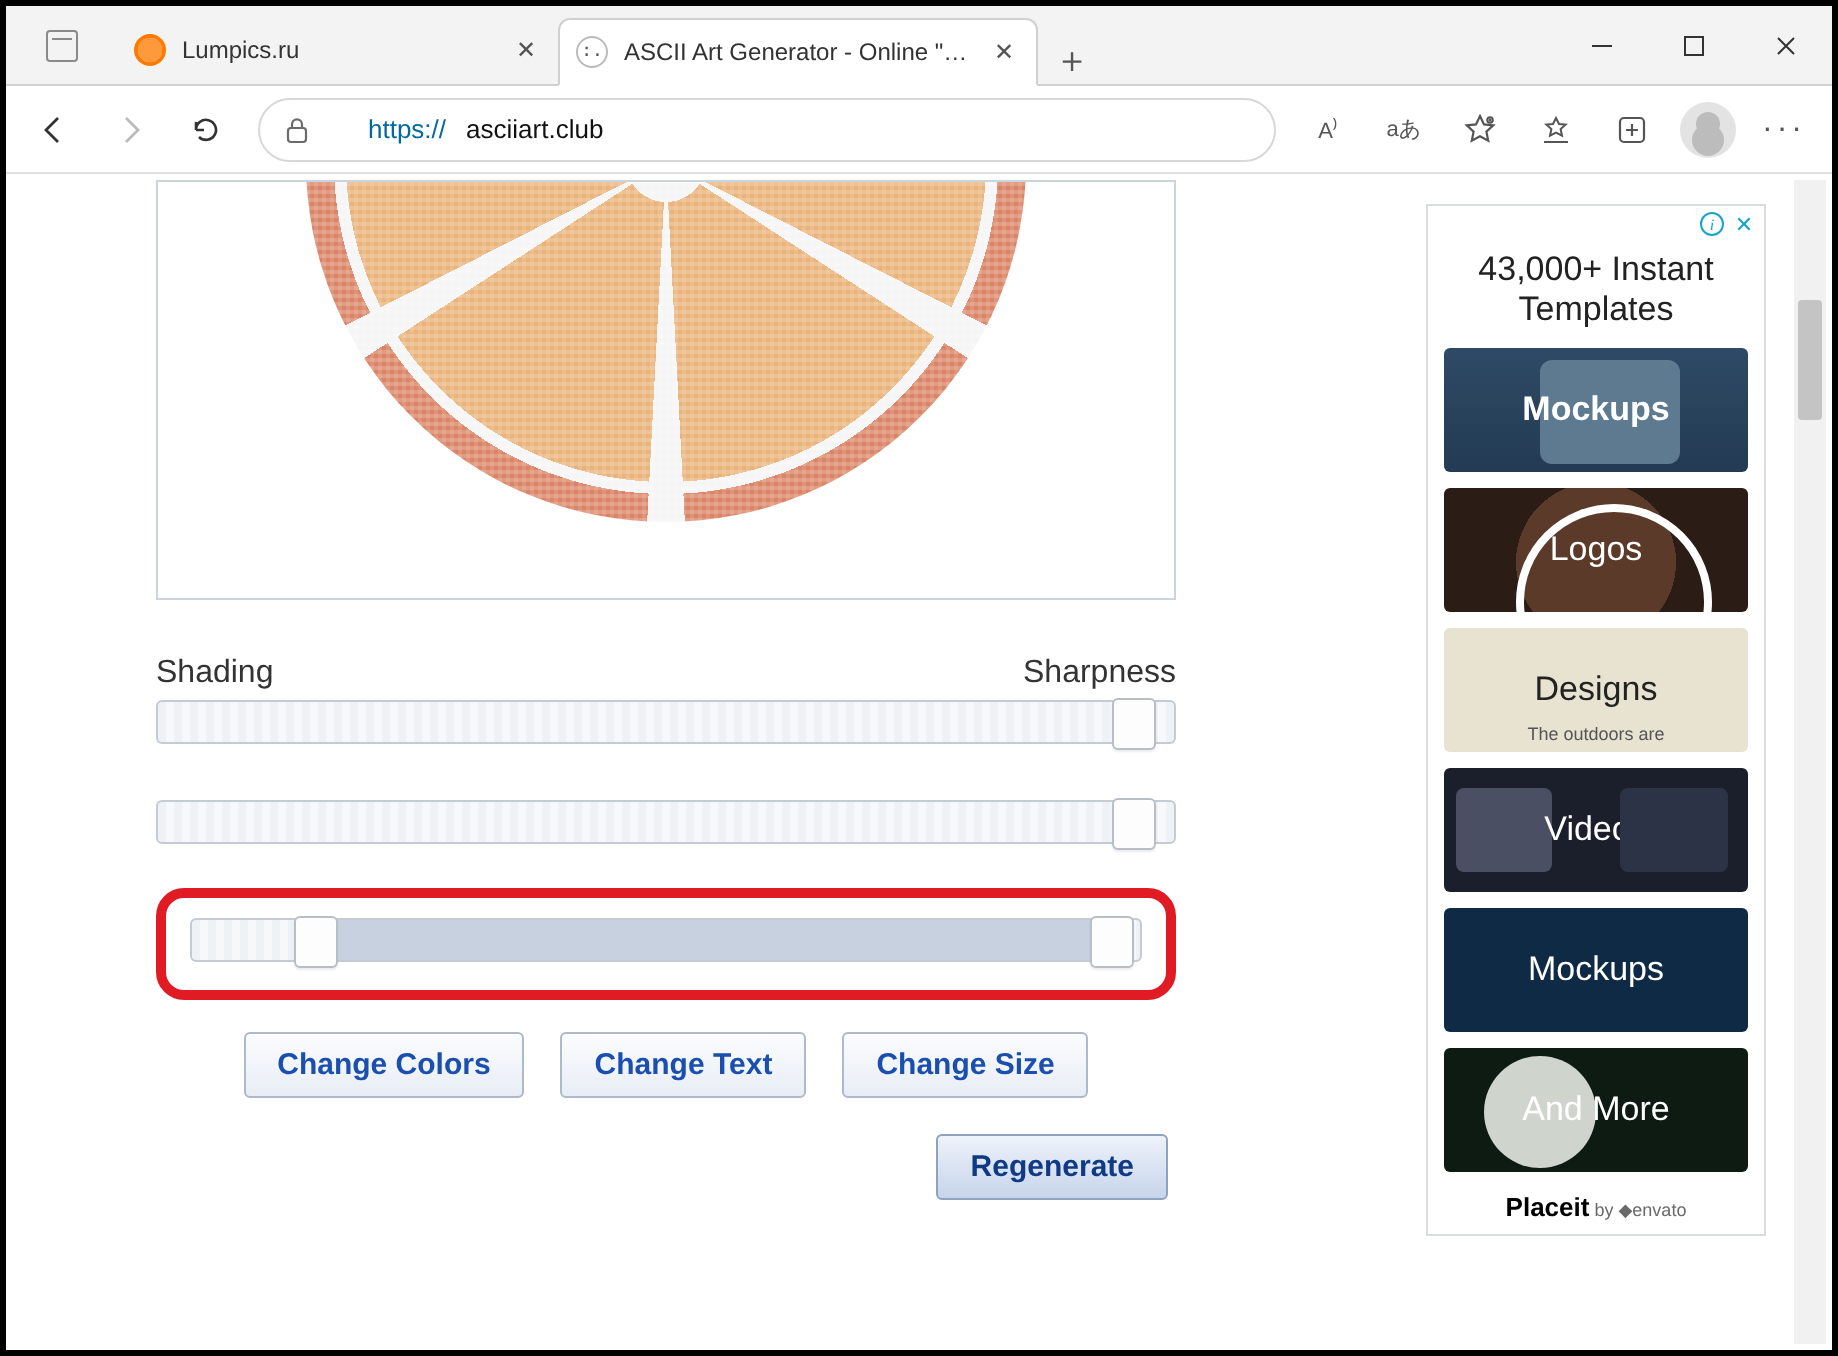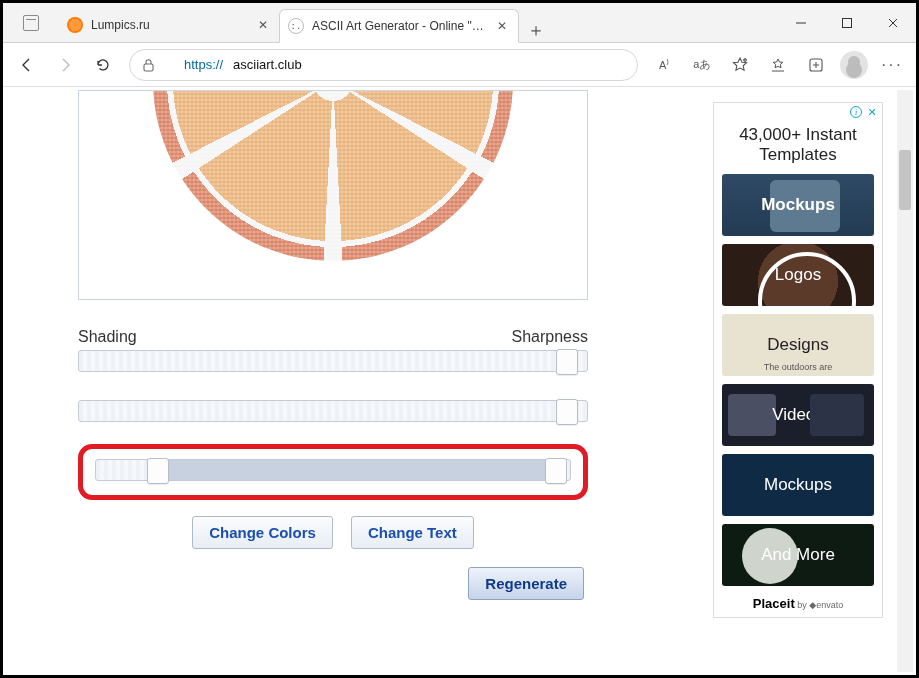--- a/index.html
+++ b/index.html
@@ -223,20 +223,21 @@
           <div class="slider-track">
             <div class="slider-fill" style="left:13%; right:3%;"></div>
             <div class="slider-thumb" style="left:calc(13% - 11px);"></div>
             <div class="slider-thumb" style="left:calc(97% - 11px);"></div>
           </div>
         </div>
 
         <div class="btn-row">
           <button class="btn">Change Colors</button>
           <button class="btn">Change Text</button>
+          <button class="btn">Change Size</button>
         </div>
         <div class="regen-row">
           <button class="btn primary">Regenerate</button>
         </div>
       </div>
 
       <div class="ad">
         <div class="ad-top">
           <span class="i">i</span>
           <span class="x">✕</span>

